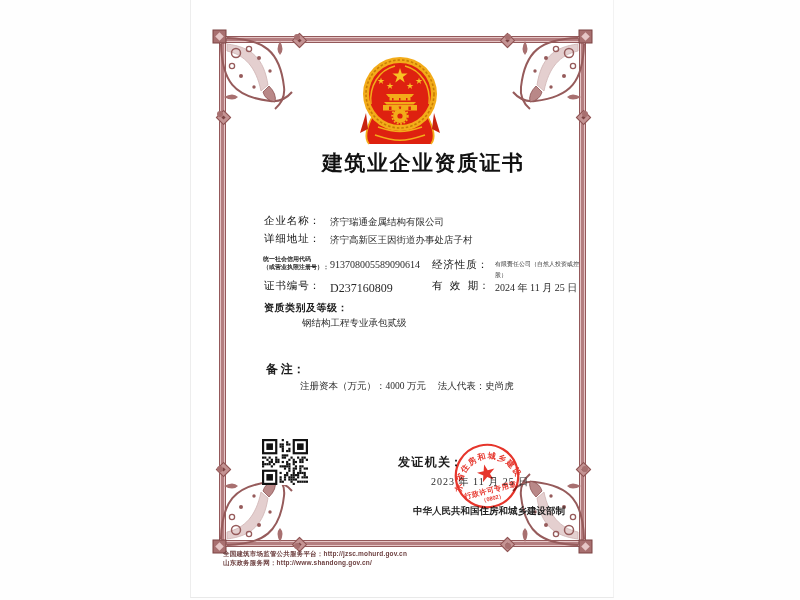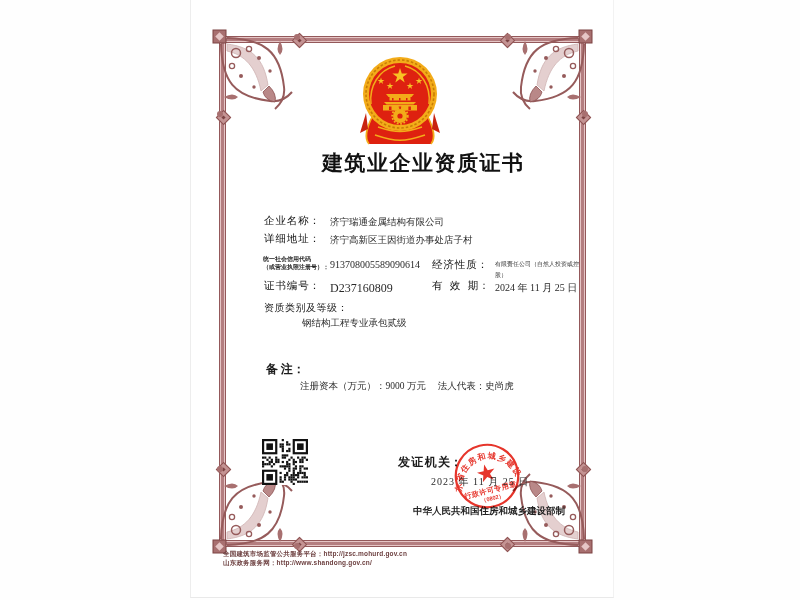--- a/index.html
+++ b/index.html
@@ -14,21 +14,21 @@
   .band-v{width:7px;background:linear-gradient(90deg,#93585a 0 1px,#e6c6c6 1px 2px,#b47e80 2px 5px,#e6c6c6 5px 6px,#93585a 6px 7px);}
   .knot{width:9px;height:9px;background:#c49393;border:1px solid #8d5252;transform:rotate(45deg);}
   .knot:after{content:"";position:absolute;left:3px;top:3px;width:3px;height:3px;background:#7c4343;}
   .corner{width:90px;height:90px;}
   
   .lbl{font-weight:normal;color:#141414;font-size:10.5px;letter-spacing:.5px;word-spacing:-3px;white-space:pre;}
   .val{font-family:"Liberation Serif","DejaVu Serif",serif;font-size:9.5px;color:#2a2a2a;white-space:pre;}
   .tiny{font-size:6px;font-weight:bold;color:#222;white-space:pre;line-height:7.5px;}
   .tinyval{font-family:"Liberation Serif","DejaVu Serif",serif;font-size:6px;color:#333;white-space:pre;line-height:9px;}
   #title{font-size:21px;font-weight:bold;letter-spacing:1.5px;color:#111;white-space:pre;}
-  #qual-label{font-size:10px;font-weight:normal;letter-spacing:.5px;}
+  #qual-label{font-size:10px;font-weight:bold;letter-spacing:.5px;}
   #remark-label,#authority-label{font-size:12px;font-weight:bold;word-spacing:-2px;white-space:pre;}
   #ministry{font-size:9.5px;font-weight:bold;color:#222;white-space:pre;}
   .footer-line{font-size:6.5px;font-weight:bold;color:#6d4040;letter-spacing:.2px;white-space:pre;line-height:9px;}
   #stamp{mix-blend-mode:multiply;opacity:.93;transform:rotate(-14deg);}
 </style>
 </head>
 <body>
 
 <div id="canvas">
 
@@ -143,21 +143,21 @@
   <div class="abs lbl" style="left:264px;top:279px;">证 书 编 号：</div>
   <div class="abs val" style="left:330px;top:281px;font-size:12px;">D237160809</div>
 
   <div class="abs lbl" style="left:432px;top:279px;word-spacing:0;">有  效  期：</div>
   <div class="abs val" style="left:495px;top:281px;font-size:10px;">2024 年 11 月 25 日</div>
 
   <div id="qual-label" class="abs" style="left:264px;top:301px;">资质类别及等级：</div>
   <div class="abs val" style="left:302px;top:317px;">钢结构工程专业承包贰级</div>
 
   <div id="remark-label" class="abs" style="left:266px;top:361px;">备  注：</div>
-  <div class="abs val" style="left:300px;top:380px;">注册资本（万元）：9000 万元　 法人代表：史尚虎</div>
+  <div class="abs val" style="left:300px;top:380px;">注册资本（万元）：4000 万元　 法人代表：史尚虎</div>
 
   <svg class="abs" style="left:262px;top:438px;" width="46" height="48" viewBox="0 0 21 21" id="qr">
       <rect x="0" y="0" width="21" height="21" fill="#ffffff"></rect>
       <rect x="9" y="0" width="1" height="1" fill="#111"></rect>
       <rect x="11" y="1" width="1" height="1" fill="#111"></rect>
       <rect x="8" y="2" width="1" height="1" fill="#111"></rect>
       <rect x="9" y="2" width="1" height="1" fill="#111"></rect>
       <rect x="11" y="2" width="1" height="1" fill="#111"></rect>
       <rect x="12" y="2" width="1" height="1" fill="#111"></rect>
       <rect x="8" y="3" width="1" height="1" fill="#111"></rect>

